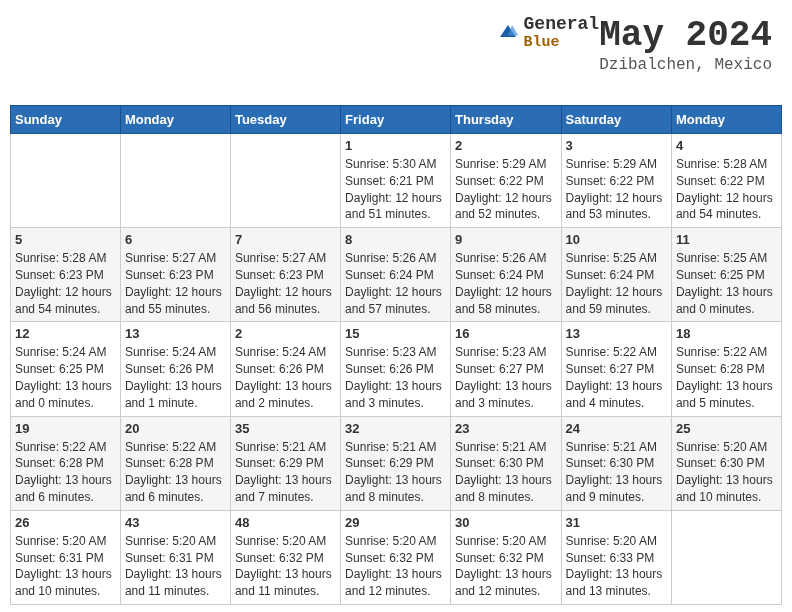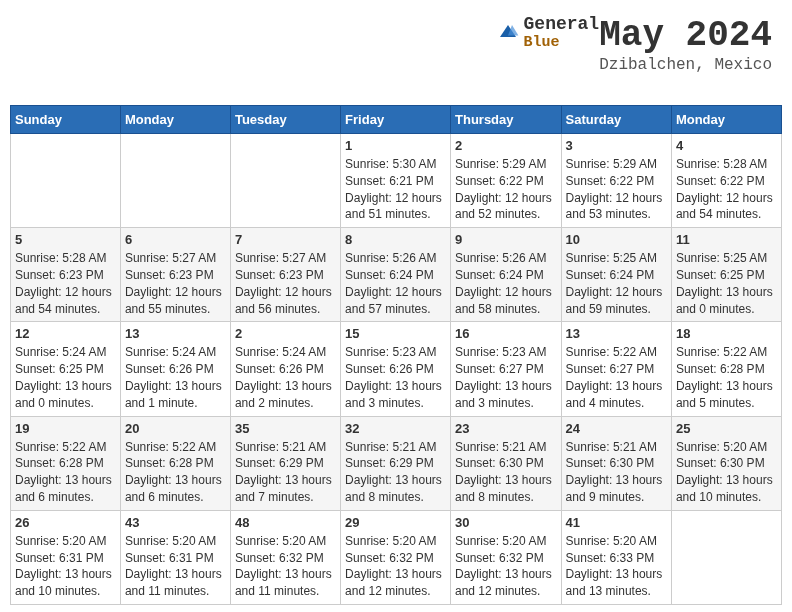--- a/index.html
+++ b/index.html
@@ -313,21 +313,21 @@
 Sunset: 6:32 PM
 Daylight: 13 hours and 12 minutes.</div>
         </td>
         <td>
           <div class="day-number">30</div>
           <div class="day-info" style="white-space: pre-line;">Sunrise: 5:20 AM
 Sunset: 6:32 PM
 Daylight: 13 hours and 12 minutes.</div>
         </td>
         <td>
-          <div class="day-number">41</div>
+          <div class="day-number">31</div>
           <div class="day-info" style="white-space: pre-line;">Sunrise: 5:20 AM
 Sunset: 6:33 PM
 Daylight: 13 hours and 13 minutes.</div>
         </td>
         <td class="empty-cell"></td>
       </tr>
     </tbody>
 </table>
 
 </body></html>

